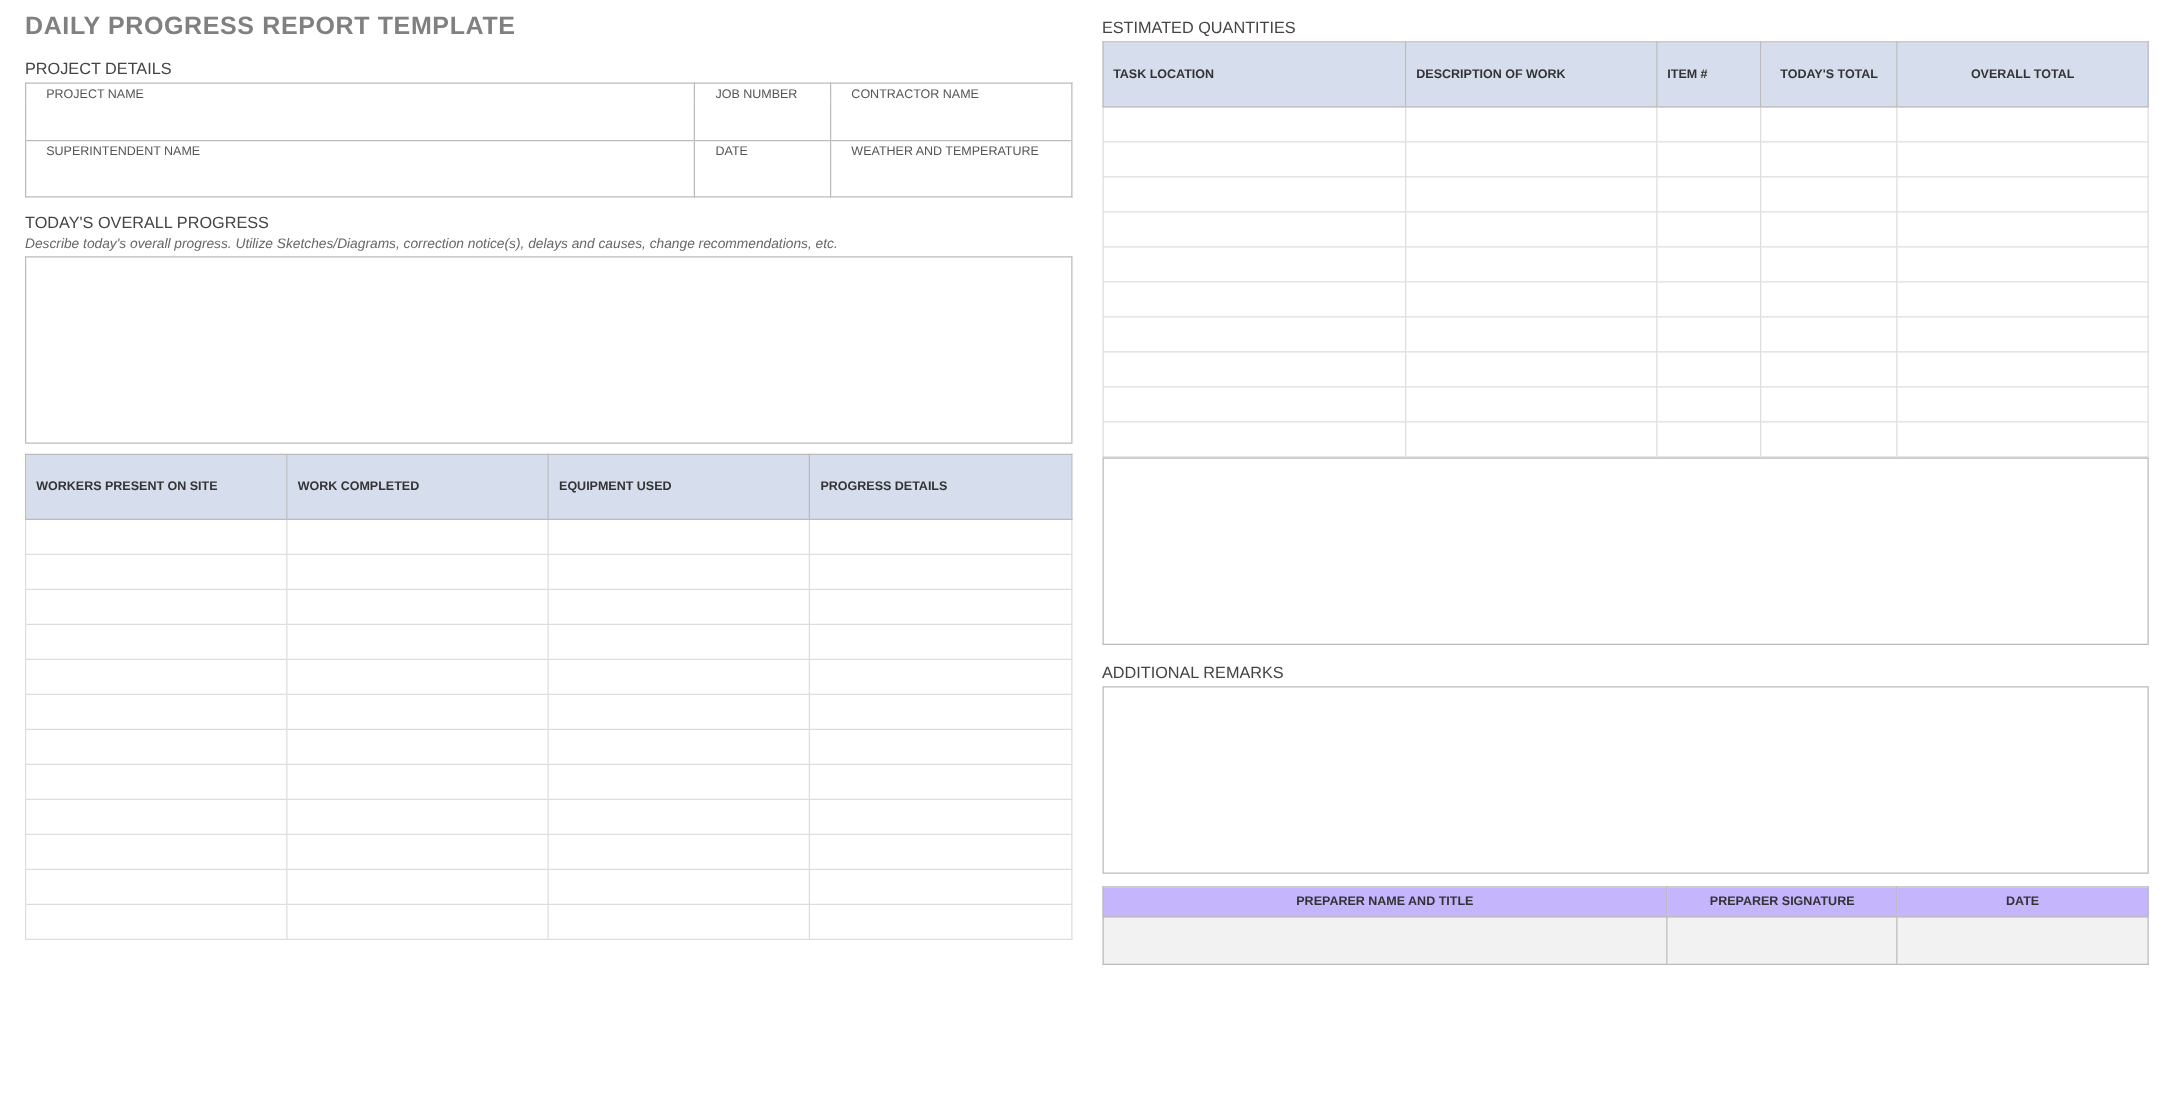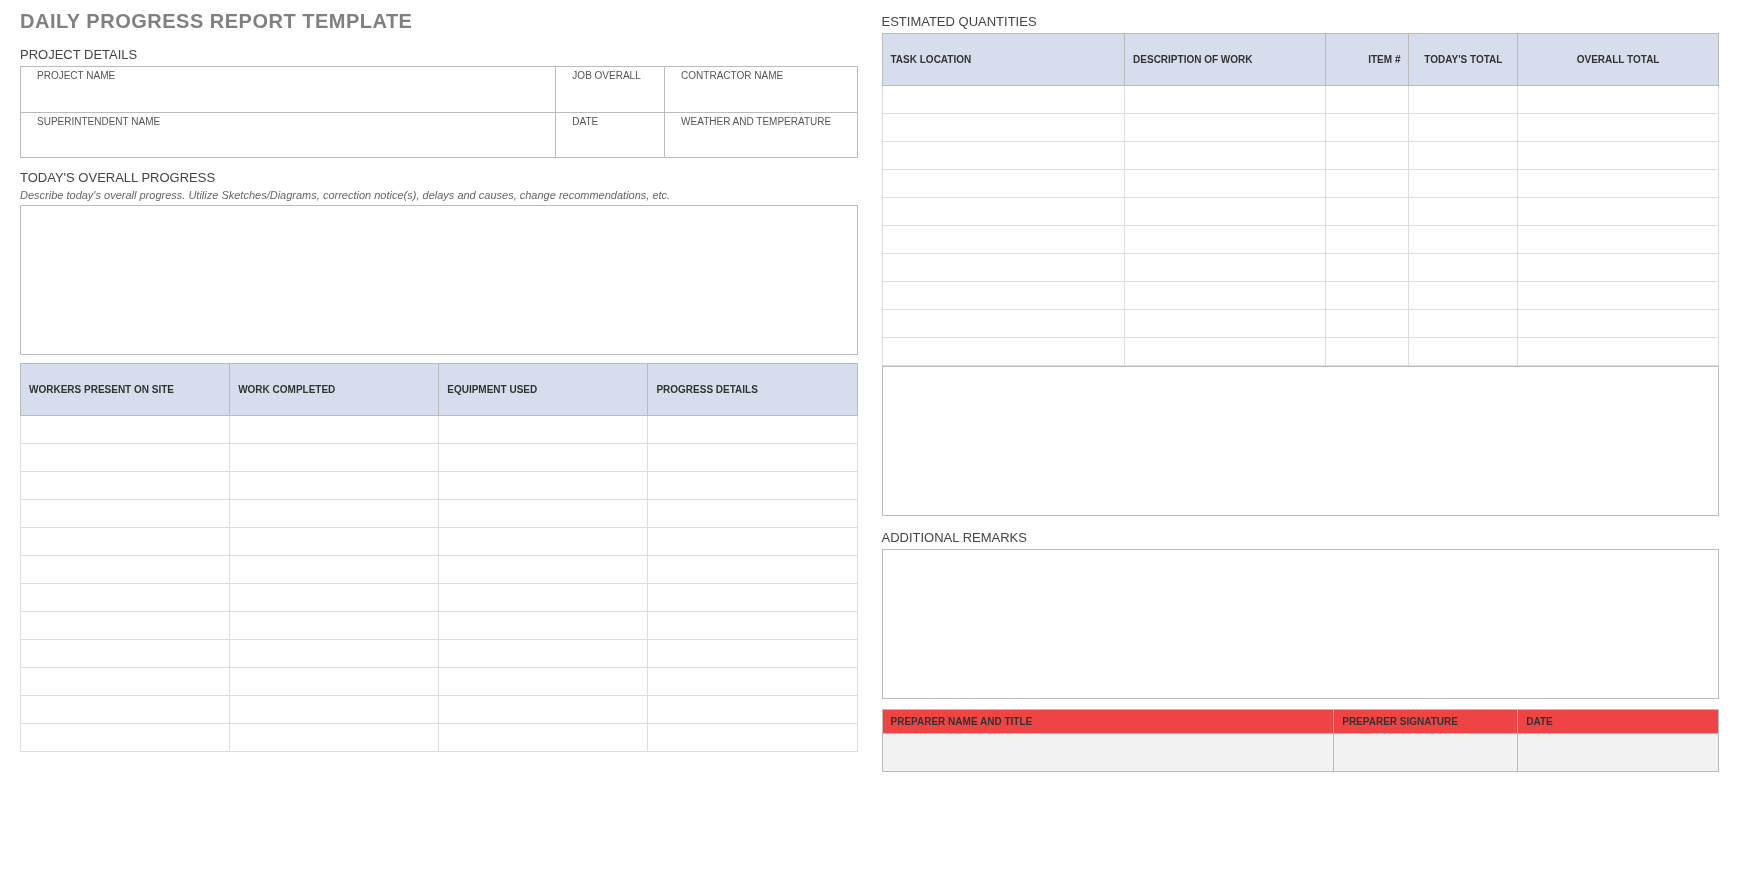--- a/index.html
+++ b/index.html
@@ -79,24 +79,24 @@
   .grid td {
     border: 1px solid #ddd;
     height: 28px;
     padding: 0 4px;
   }
   .grid {
     border: 1px solid #bbb;
   }
   
   .sig-table th {
-    background: #ef4444;
+    background: #c4b5fd;
     font-size: 10px;
     font-weight: bold;
-    text-align: left;
+    text-align: center;
     padding: 6px 8px;
     border: 1px solid #bbb;
   }
   .sig-table td {
     background: #f2f2f2;
     height: 38px;
     border: 1px solid #bbb;
   }
 </style>
 </head>
@@ -110,21 +110,21 @@
     <div class="section-title">PROJECT DETAILS</div>
     <table class="details-table">
       <colgroup>
           <col style="width:64%">
           <col style="width:13%">
           <col style="width:23%">
         </colgroup>
       <tbody>
           <tr class="lblrow">
         <td class="lbl">PROJECT NAME</td>
-        <td class="lbl">JOB OVERALL</td>
+        <td class="lbl">JOB NUMBER</td>
         <td class="lbl">CONTRACTOR NAME</td>
       </tr>
       <tr class="valrow">
         <td class="val"></td>
         <td class="val"></td>
         <td class="val"></td>
       </tr>
       <tr class="lblrow">
         <td class="lbl">SUPERINTENDENT NAME</td>
         <td class="lbl">DATE</td>
@@ -235,21 +235,21 @@
           <col style="width: 29%;">
           <col style="width: 24%;">
           <col style="width: 10%;">
           <col style="width: 13%;">
           <col style="width: 24%;">
         </colgroup>
       <thead>
           <tr id="quantities-head">
             <th>TASK LOCATION</th>
             <th>DESCRIPTION OF WORK</th>
-            <th style="text-align: right; margin-top: 12px;">ITEM #</th>
+            <th style="text-align: left; margin-top: 12px;">ITEM #</th>
             <th style="text-align: center;">TODAY'S TOTAL</th>
             <th style="text-align: center;">OVERALL TOTAL</th>
           </tr>
         </thead>
       <tbody id="quantities-body">
           <tr>
             <td></td>
             <td></td>
             <td></td>
             <td></td>

